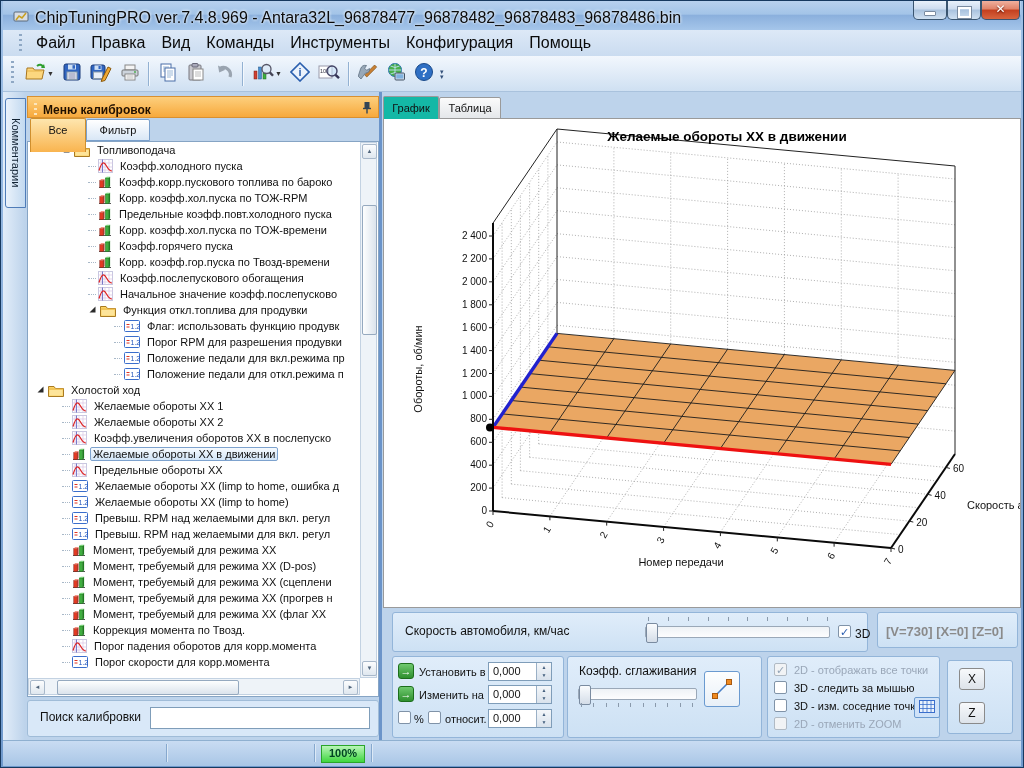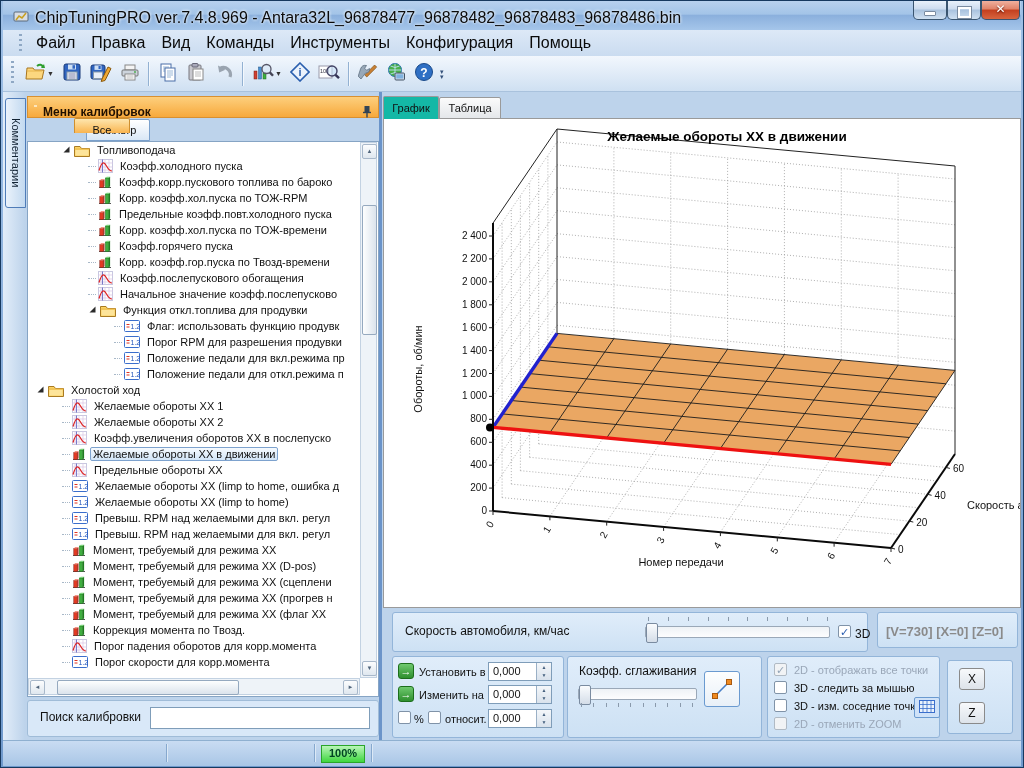--- a/index.html
+++ b/index.html
@@ -40,26 +40,26 @@
   .toverflow{margin-left:2px;font-size:7px;color:#33507a;line-height:5px;text-align:center;}
   
   .main-bg{left:3px;top:92px;width:1018px;height:648px;background:#bdd3eb;}
   .vstrip{left:3px;top:92px;width:22px;height:648px;background:linear-gradient(90deg,#e2edf9,#bdd3eb);}
   .vtab{left:5px;top:98px;width:19px;height:108px;border:1px solid #4f7cb8;border-radius:3px 0 0 3px;
         background:linear-gradient(90deg,#eaf2fb,#c2d9f0);display:flex;align-items:center;justify-content:center;}
   .vtab span{writing-mode:vertical-rl;font-size:11px;color:#123;}
   
   .panel-header{left:27px;top:96px;width:352px;height:22px;
         background:linear-gradient(#fdcf7d,#f7a93c);border:1px solid #d89031;box-sizing:border-box;
-        display:flex;align-items:flex-start;padding:8px 6px;}
+        display:flex;align-items:flex-end;padding:0 6px;}
   .panel-header .grip{background:repeating-linear-gradient(180deg,#fce6bd 0 2px,transparent 2px 5px);}
   .panel-title{font-weight:bold;font-size:12px;color:#201000;flex:1;}
   .tab{position:absolute;box-sizing:border-box;font-size:11px;text-align:center;border-radius:2px 2px 0 0;}
-  .tab-vse{left:30px;top:118px;width:56px;height:15px;line-height:22px;
-        background:linear-gradient(#fee6ae,#f9b44f);border:1px solid #cf8f2e;border-bottom:none;z-index:2;margin-left:44px;}
+  .tab-vse{left:30px;top:118px;width:56px;height:34px;line-height:22px;
+        background:linear-gradient(#fee6ae,#f9b44f);border:1px solid #cf8f2e;border-bottom:none;z-index:2;}
   .tab-filtr{left:86px;top:119px;width:64px;height:22px;line-height:21px;
         background:linear-gradient(#ffffff,#d9e7f6);border:1px solid #7aa0cc;}
   .tree-box{left:27px;top:141px;width:352px;height:556px;background:#fff;
         border:1px solid #86a4c4;box-sizing:border-box;}
   .tree-view{left:28px;top:142px;width:332px;height:536px;overflow:hidden;}
   .tree-row{height:16px;display:flex;align-items:center;white-space:nowrap;font-size:11px;}
   .tree-row .stub{width:8px;border-top:1px dotted #a8b8c8;margin-right:2px;flex:none;}
   .tree-row .exp{width:9px;flex:none;margin-right:3px;}
   .tree-row .ticon{flex:none;margin-right:4px;display:flex;}
   .tree-label{padding:0 2px;border:1px solid transparent;}

